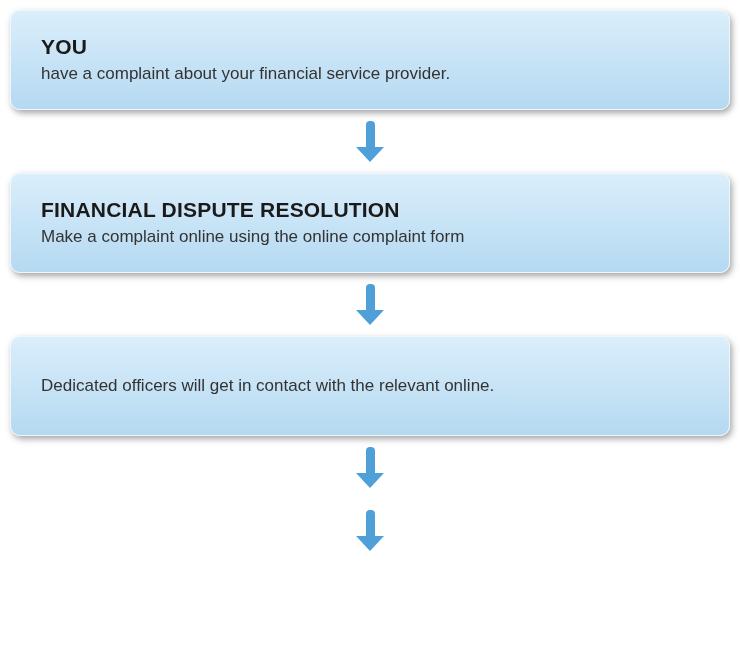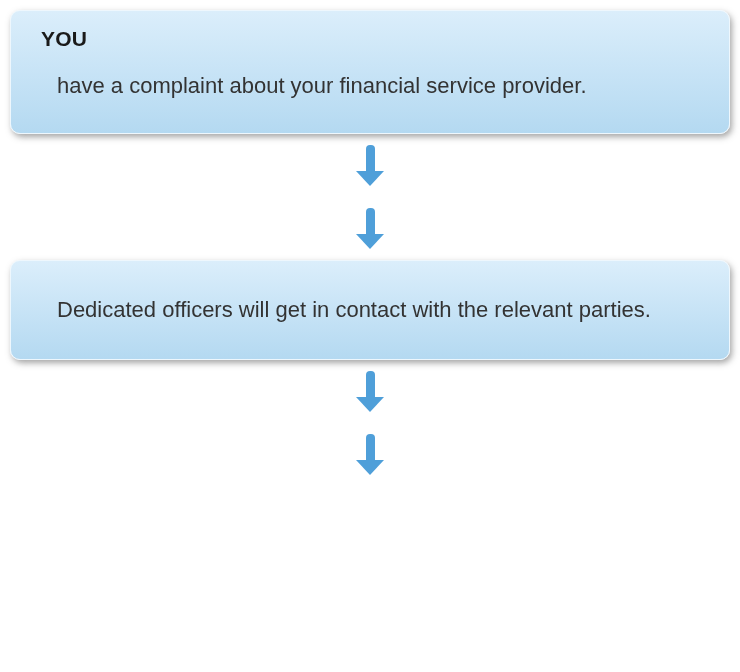--- a/index.html
+++ b/index.html
@@ -38,22 +38,22 @@
     justify-content: center;
   }
   .step-title {
     margin: 0 0 4px 0;
     font-size: 21px;
     font-weight: bold;
     color: var(--title-color);
     letter-spacing: 0.2px;
   }
   .step-body {
-    margin: 16px;
-    font-size: 22px;
+    margin: 0;
+    font-size: 17px;
     line-height: 1.35;
     color: var(--body-color);
   }
   .arrow {
     display: flex;
     flex-direction: column;
     align-items: center;
     margin: 11px 0;
     flex: 0 0 auto;
   }
@@ -80,28 +80,32 @@
   <div class="flow-step">
     <h2 class="step-title">YOU</h2>
     <p class="step-body">have a complaint about your financial service provider.</p>
   </div>
 
   <div class="arrow">
     <div class="stem"></div>
     <div class="head"></div>
   </div>
 
+  <div class="flow-step">
+    <h2 class="step-title">FINANCIAL DISPUTE RESOLUTION</h2>
+    <p class="step-body">Make a complaint online using the online complaint form</p>
+  </div>
 
   <div class="arrow">
     <div class="stem"></div>
     <div class="head"></div>
   </div>
 
   <div class="flow-step">
-    <p class="step-body">Dedicated officers will get in contact with the relevant parties.</p>
+    <p class="step-body">Dedicated officers will get in contact with the relevant online.</p>
   </div>
 
   <div class="arrow">
     <div class="stem"></div>
     <div class="head"></div>
   </div>
 
 
   <div class="arrow">
     <div class="stem"></div>

